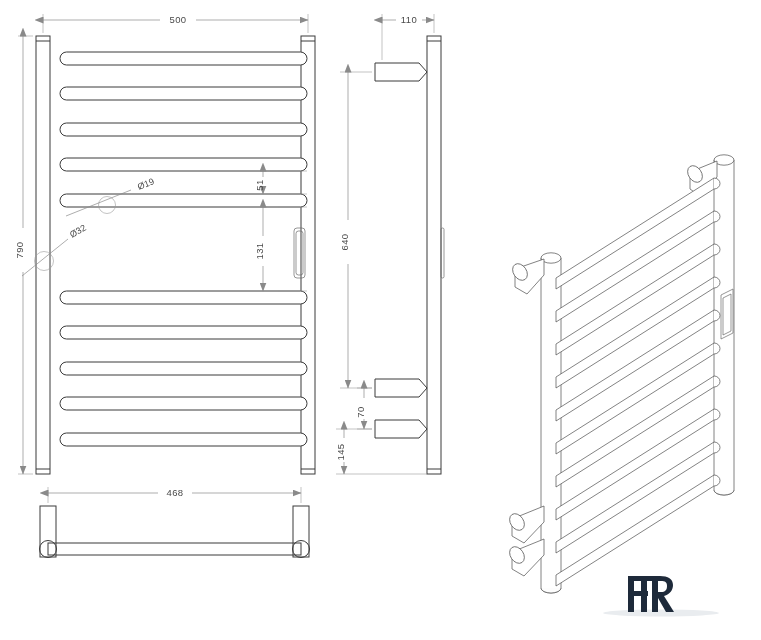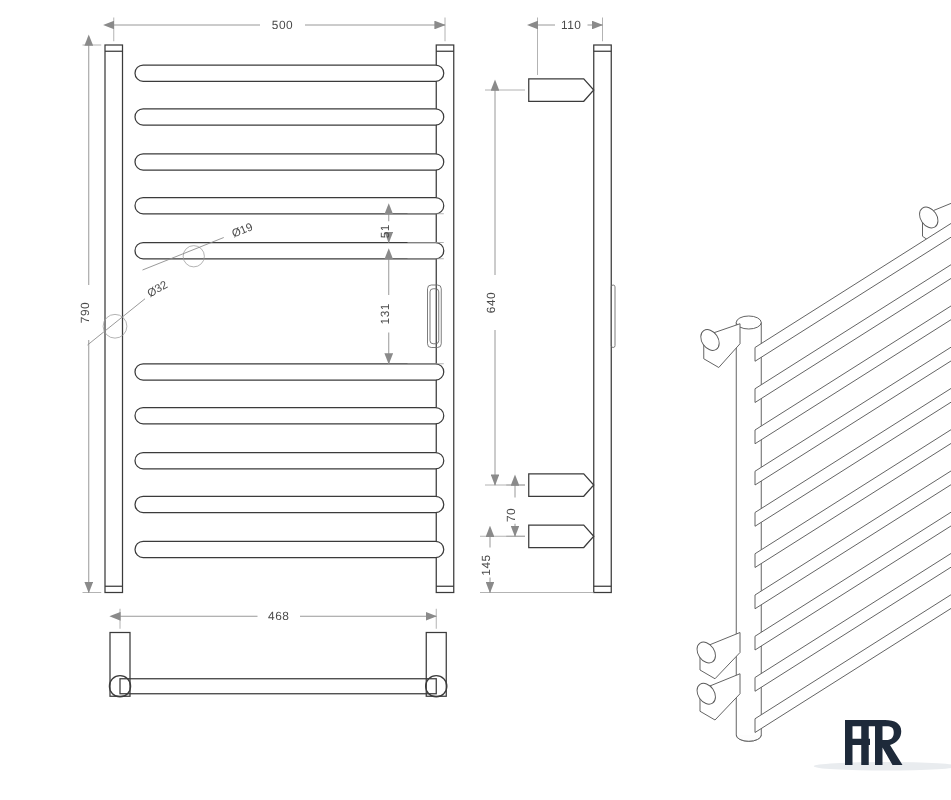--- a/index.html
+++ b/index.html
@@ -12,21 +12,20 @@
     height: 640px;
     font-family: "Liberation Sans", sans-serif;
     overflow: hidden;
     position: relative;
   }
   #drawing-root {
     position: absolute;
     left: 0; top: 0;
     width: 622px;
     height: 640px;
-    padding-left: 48px;
   }
   svg.cad {
     display: block;
     width: 761px;
     height: 640px;
   }
   .ln      { stroke: #3b3b3b; stroke-width: 1; fill: none; }
   .ln-thin { stroke: #6a6a6a; stroke-width: 0.7; fill: none; }
   .dim     { stroke: #8a8a8a; stroke-width: 0.7; fill: none; }
   .ext     { stroke: #9a9a9a; stroke-width: 0.6; fill: none; }

